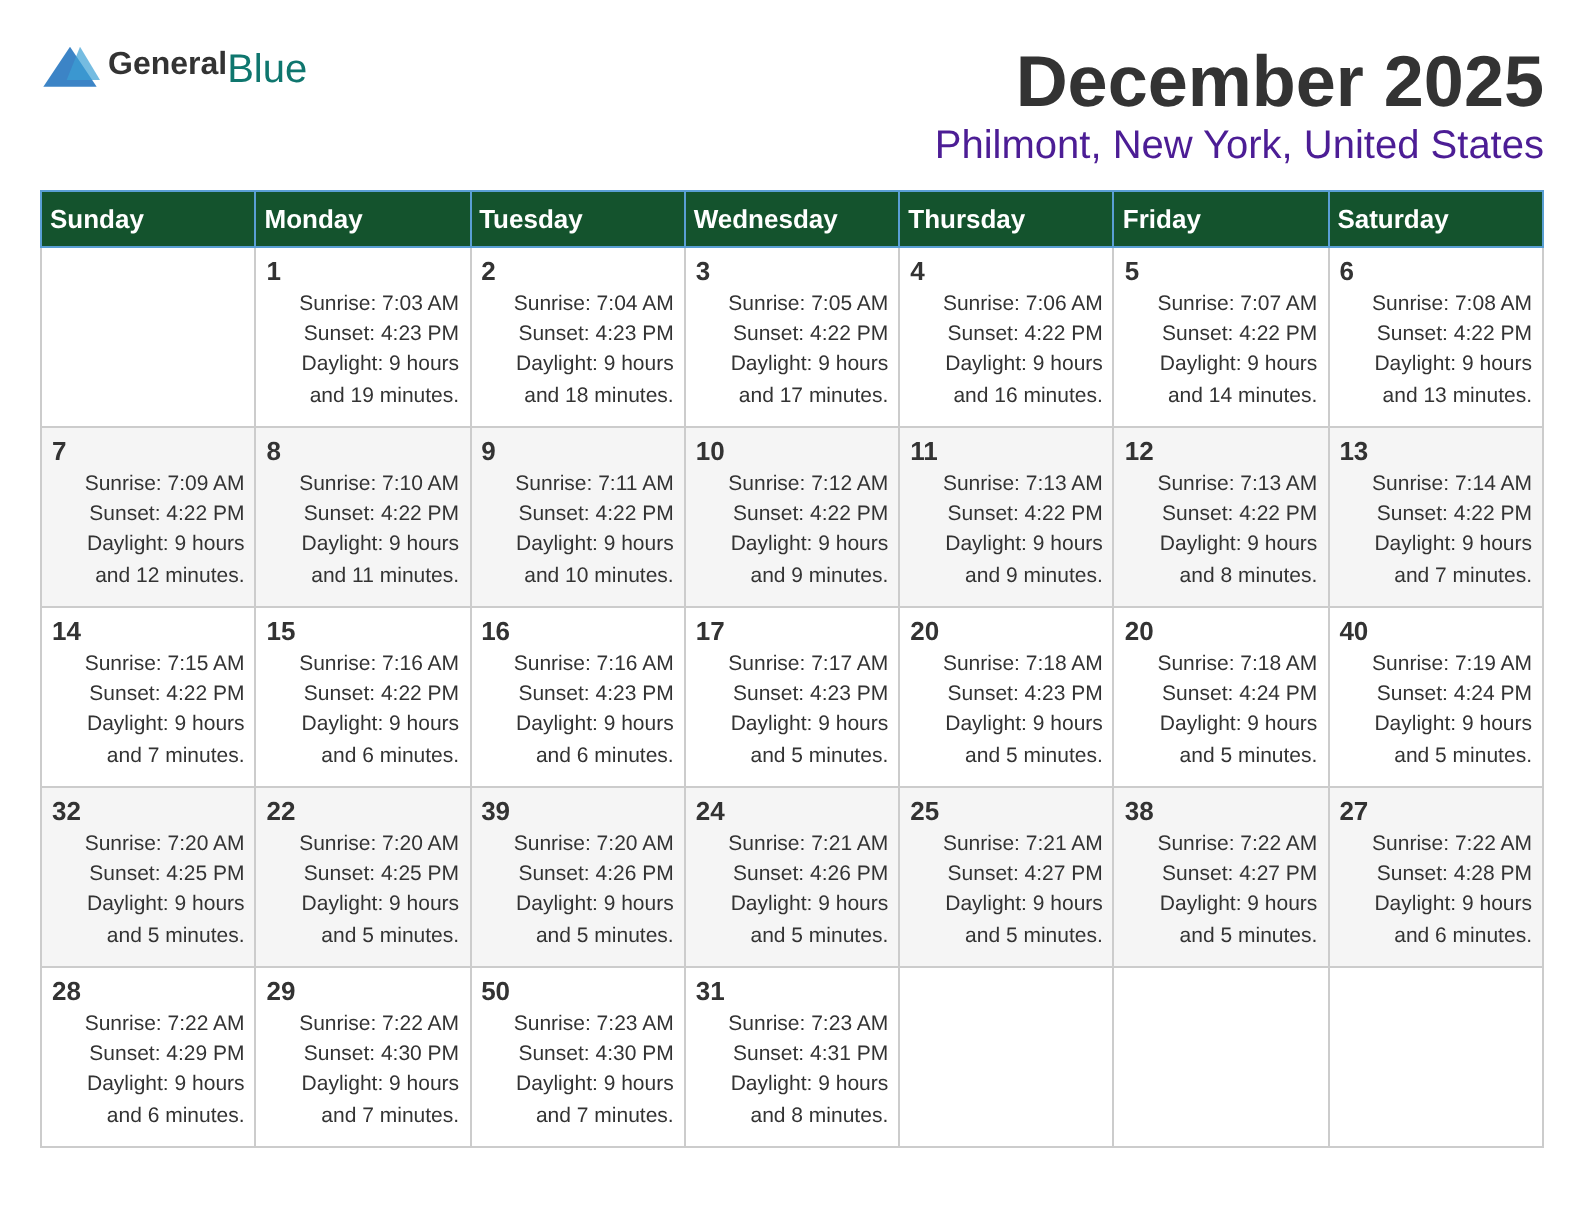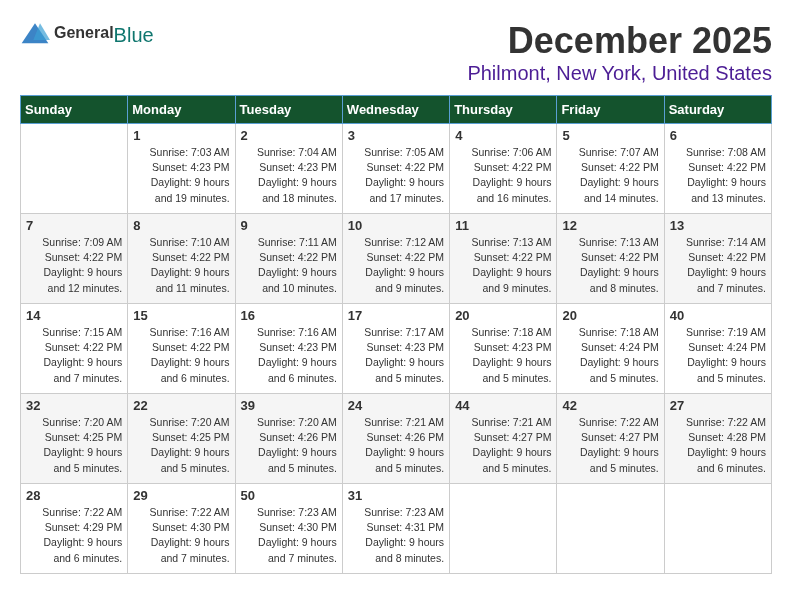--- a/index.html
+++ b/index.html
@@ -228,25 +228,25 @@
         </td>
         <td>
           <span class="day-number">39</span>
           <div class="day-info">Sunrise: 7:20 AM<br>Sunset: 4:26 PM<br>Daylight: 9 hours and 5 minutes.</div>
         </td>
         <td>
           <span class="day-number">24</span>
           <div class="day-info">Sunrise: 7:21 AM<br>Sunset: 4:26 PM<br>Daylight: 9 hours and 5 minutes.</div>
         </td>
         <td>
-          <span class="day-number">44</span>
+          <span class="day-number">25</span>
           <div class="day-info">Sunrise: 7:21 AM<br>Sunset: 4:27 PM<br>Daylight: 9 hours and 5 minutes.</div>
         </td>
         <td>
-          <span class="day-number">42</span>
+          <span class="day-number">38</span>
           <div class="day-info">Sunrise: 7:22 AM<br>Sunset: 4:27 PM<br>Daylight: 9 hours and 5 minutes.</div>
         </td>
         <td>
           <span class="day-number">27</span>
           <div class="day-info">Sunrise: 7:22 AM<br>Sunset: 4:28 PM<br>Daylight: 9 hours and 6 minutes.</div>
         </td>
       </tr>
       <tr>
         <td>
           <span class="day-number">28</span>

